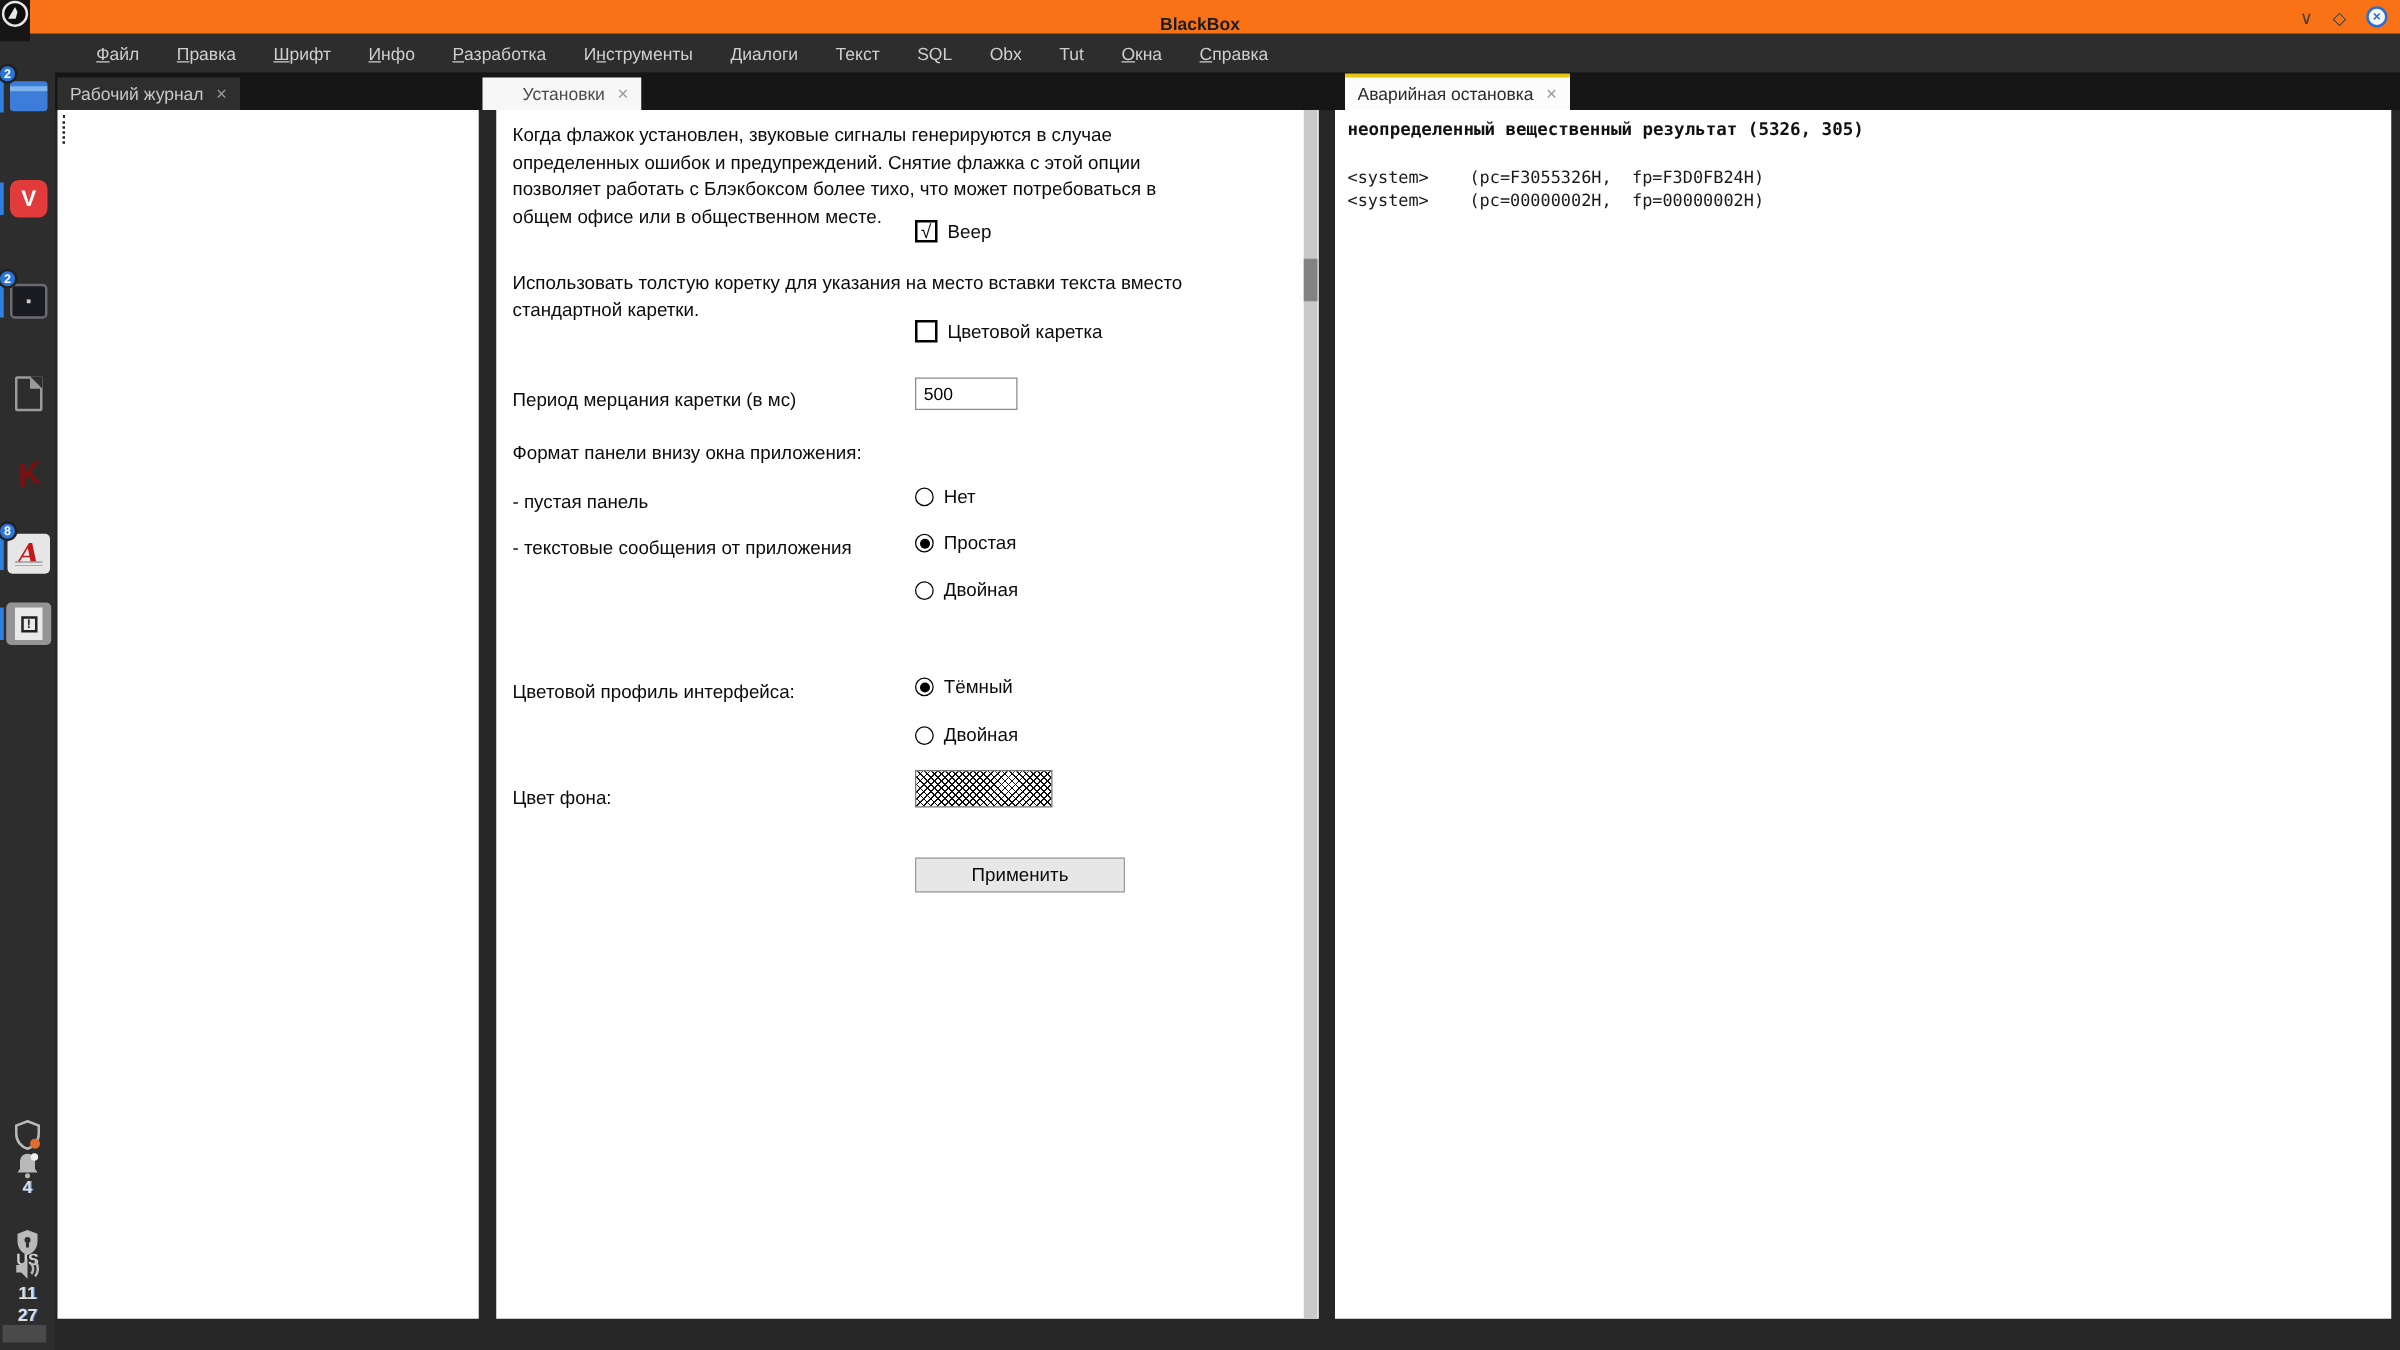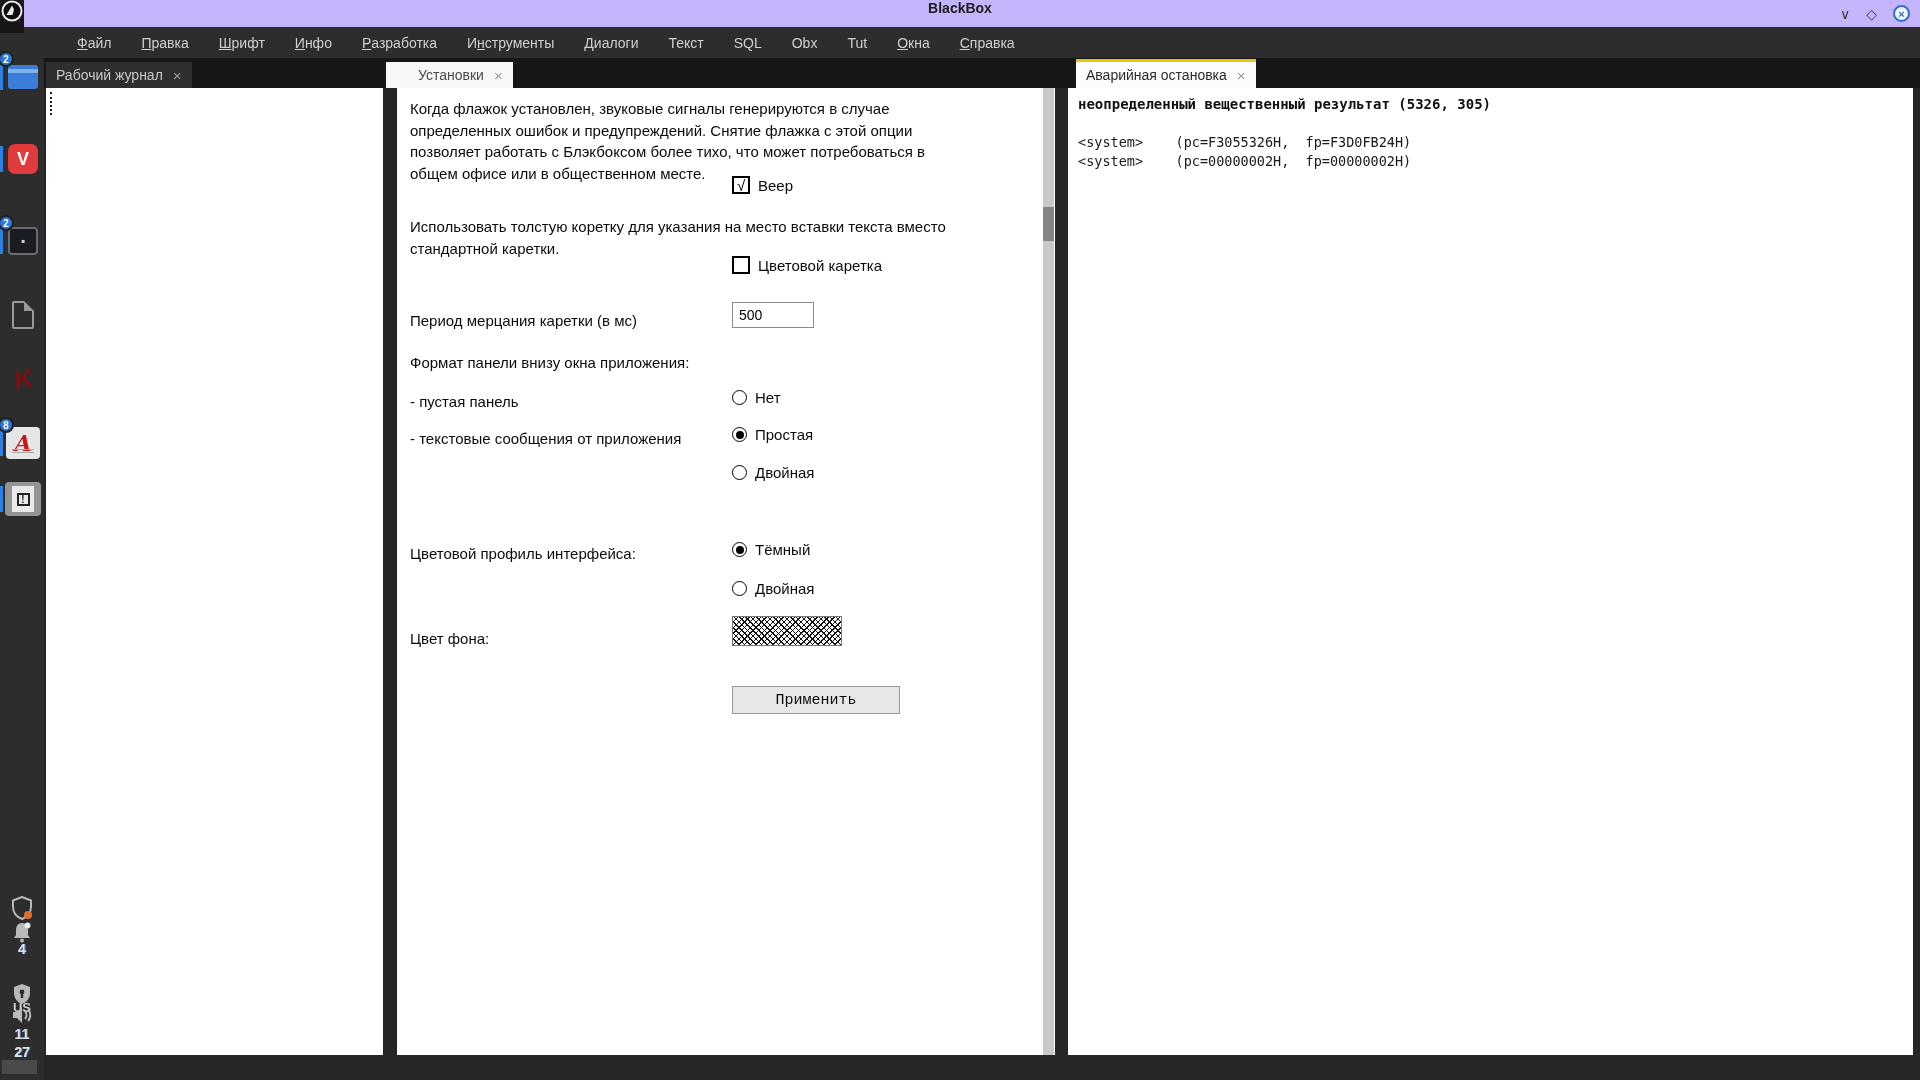--- a/index.html
+++ b/index.html
@@ -1,21 +1,21 @@
 <!DOCTYPE html>
 <html><head>
 <meta charset="utf-8">
 <style>
   * { margin:0; padding:0; box-sizing:border-box; }
   html,body { width:1920px; height:1080px; overflow:hidden; }
   body { position:relative; background:#262626; font-family:"Liberation Sans",sans-serif; }
 
   
-  .titlebar { position:absolute; left:0; top:0; width:1920px; height:27px; background:#c4b5fd;
-              display:flex; align-items:flex-start; justify-content:center; }
+  .titlebar { position:absolute; left:0; top:0; width:1920px; height:27px; background:#f97316;
+              display:flex; align-items:flex-end; justify-content:center; }
   .titlebar .title { font-size:14px; font-weight:bold; color:#1c1c1c; }
   .win-controls { position:absolute; right:10px; top:0; height:27px; display:flex; align-items:center; gap:16px; }
   .wc { color:#3c3c3c; font-size:14px; line-height:1; cursor:default; }
   .wc-close { width:17px; height:17px; border:2px solid #2a6fd4; border-radius:50%; color:#2a6fd4;
               font-size:11px; font-weight:bold; display:flex; align-items:center; justify-content:center; background:#f6f6f6; }
 
   .corner { position:absolute; left:0; top:0; width:24px; height:33px; background:#161616; z-index:5;
             display:flex; align-items:flex-start; justify-content:center; }
 
   .menubar { position:absolute; left:0; top:27px; width:1920px; height:31px; background:#2d2d2d;
@@ -82,21 +82,21 @@
               justify-content:center; font-size:15px; color:#000; }
   .radio { width:15px; height:15px; border:1.5px solid #000; border-radius:50%; background:#fff;
            display:flex; align-items:center; justify-content:center; }
   .radio .dot { width:8px; height:8px; background:#000; border-radius:50%; }
   .blink-input { position:absolute; left:335px; top:214px; width:82px; height:26px; border:1px solid #8a8a8a;
                  font-size:14px; padding-left:6px; font-family:"Liberation Sans",sans-serif; color:#000; background:#fff;}
   .swatch { position:absolute; left:335px; top:528px; width:110px; height:30px; border:1px solid #777; background:
       repeating-linear-gradient(45deg,#111 0 1px,transparent 1px 4px),
       repeating-linear-gradient(-45deg,#111 0 1px,transparent 1px 4px), #fff; }
   .apply-btn { position:absolute; left:335px; top:598px; width:168px; height:28px; background:#e7e7e7;
-               border:1px solid #9a9a9a; font-size:15px; color:#0b0b0b; font-family:Liberation Mono, monospace;
+               border:1px solid #9a9a9a; font-size:15px; color:#0b0b0b; font-family:Liberation Sans, sans-serif;
                display:flex; align-items:center; justify-content:center; }
 
   
   .trap-header { position:absolute; left:10px; top:8px; font-family:"DejaVu Sans Mono",monospace; font-weight:bold;
                  font-size:14px; color:#111; white-space:pre; }
   .trap-line { position:absolute; left:10px; font-family:"DejaVu Sans Mono",monospace; font-size:13.5px; color:#1a1a1a; white-space:pre; }
 </style>
 </head>
 <body>
 

